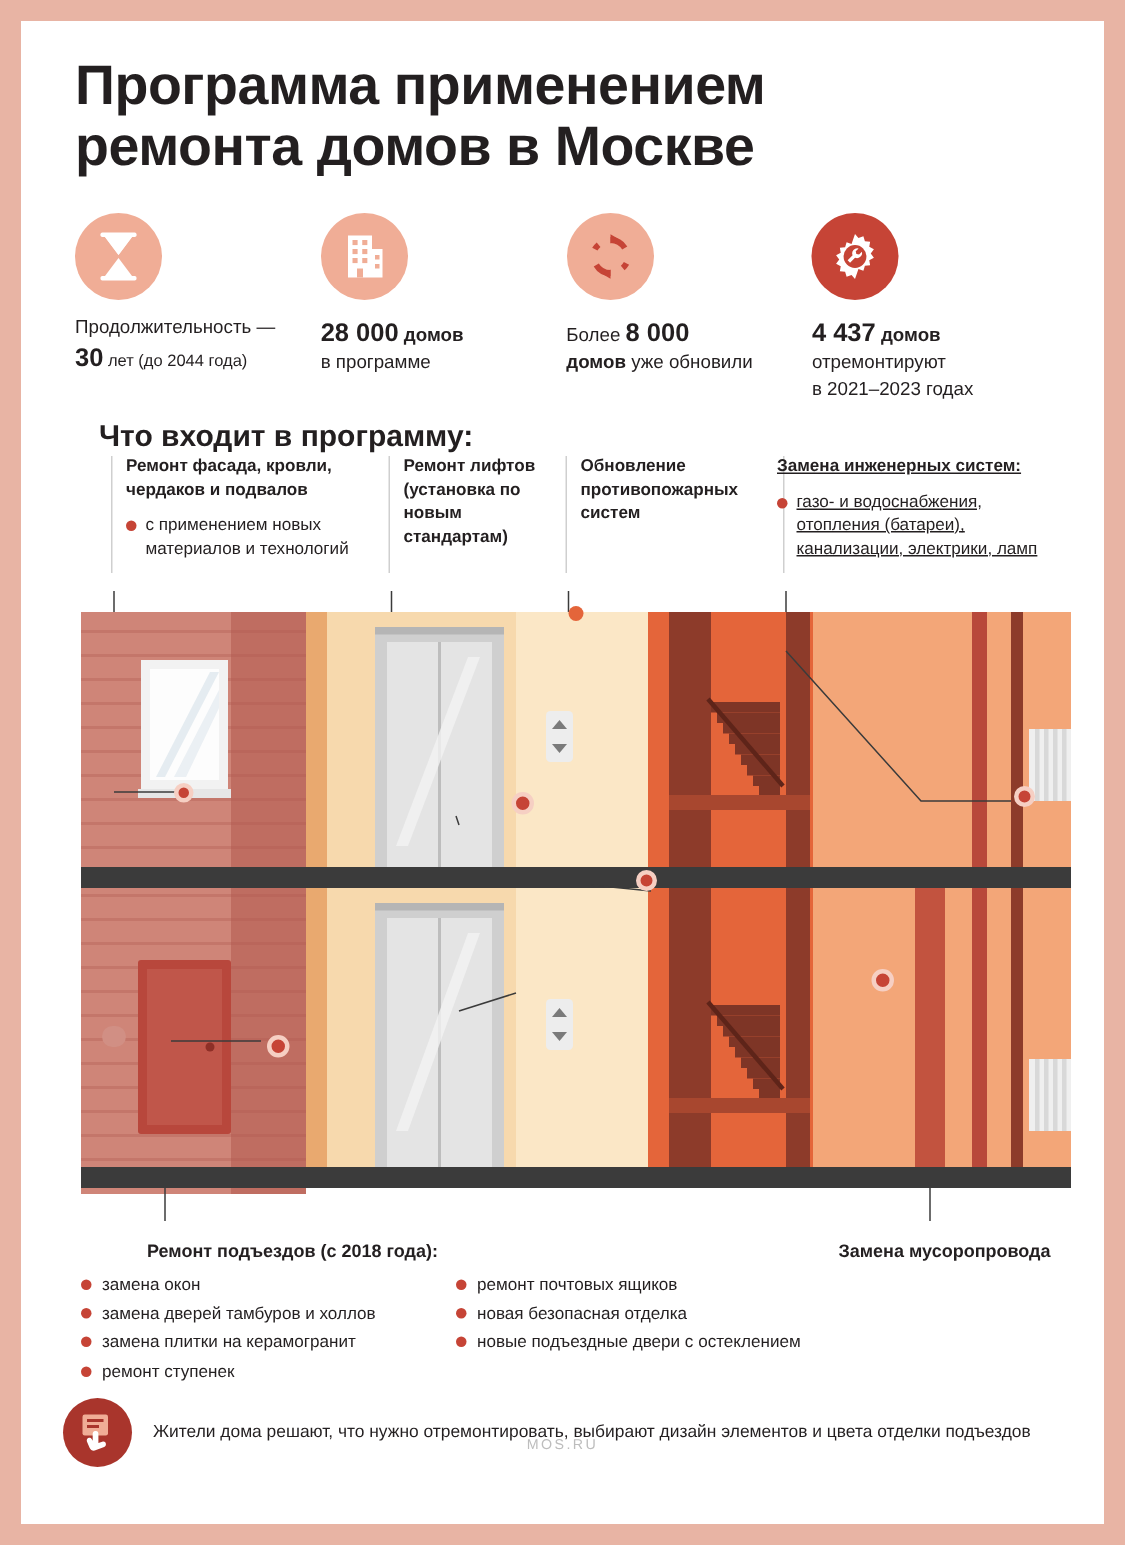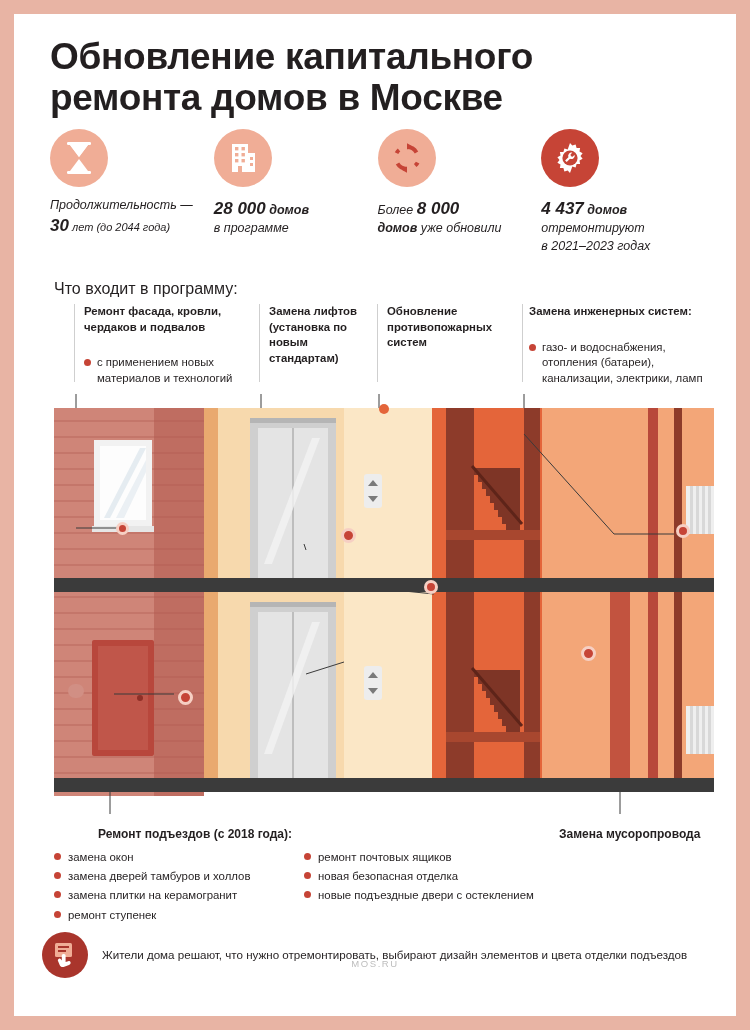--- a/index.html
+++ b/index.html
@@ -42,25 +42,24 @@
     font-weight: bold;
     color: #231f20;
     letter-spacing: -0.3px;
   }
   .title .l2 { display: block; }
 
   
   .stats {
     position: absolute;
     left: 36px;
-    top: 115px;
+    top: 128px;
     width: 655px;
     display: flex;
     justify-content: flex-end;
-    font-style: italic;
   }
   .stat {
     width: 164px;
     box-sizing: border-box;
     padding-right: 8px;
   }
   .stat .circle {
     width: 58px;
     height: 58px;
     border-radius: 50%;
@@ -84,45 +83,45 @@
     font-weight: bold;
   }
   .stat .sm { font-size: 11px; }
 
   
   .ic { display: block; }
 
   
   .section-h {
     position: absolute;
-    left: 40px;
+    left: 52px;
     top: 266px;
-    font-size: 16px;
-    font-weight: normal;
+    font-size: 20px;
+    font-weight: bold;
     color: #231f20;
   }
 
   
   .legend {
     position: absolute;
     top: 290px;
     left: 40px;
     width: 660px;
     height: 82px;
   }
   .lg {
     position: absolute;
     top: 0;
     font-size: 11.4px;
     line-height: 1.36;
     color: #231f20;
   }
   .lg .h { font-weight: bold; }
   .lg ul {
-    margin: 20px 0 0 0;
+    margin: 8px 0 0 0;
     padding: 0;
     list-style: none;
   }
   .lg li {
     position: relative;
     padding-left: 13px;
     margin-bottom: 1px;
   }
   .lg li:before {
     content: "";
@@ -130,21 +129,21 @@
     left: 0;
     top: 4px;
     width: 7px;
     height: 7px;
     border-radius: 50%;
     background: #c64436;
   }
   .lg1 { left: 30px;  width: 180px; }
   .lg2 { left: 215px; width: 105px; }
   .lg3 { left: 333px; width: 120px; }
-  .lg4 { left: 475px; width: 185px; }
+  .lg4 { left: 464px; width: 185px; text-decoration: underline; }
   .vline {
     position: absolute;
     top: 0;
     width: 1px;
     height: 78px;
     background: #cfcfcf;
   }
   .v1 { left: 20px; }
   .v2 { left: 205px; }
   .v3 { left: 323px; }
@@ -246,21 +245,21 @@
     box-sizing: content-box;
   }
 </style>
 </head>
 <body>
 
 <div class="poster">
   <div class="sheet">
 
     <div class="title">
-      <span>Обновление капитального</span>
+      <span>Программа применением</span>
       <span class="l2">ремонта домов в Москве</span>
     </div>
 
     <div class="stats">
 
       <div class="stat">
         <div class="circle">
           <svg class="ic" width="30" height="34" viewBox="0 0 30 34">
             <rect x="3" y="1" width="24" height="3" rx="1.2" fill="#fff"></rect>
             <rect x="3" y="30" width="24" height="3" rx="1.2" fill="#fff"></rect>
@@ -349,21 +348,21 @@
       <div class="vline v4"></div>
 
       <div class="lg lg1">
         <div class="h">Ремонт фасада, кровли, чердаков и подвалов</div>
         <ul>
           <li>с применением новых материалов и технологий</li>
         </ul>
       </div>
 
       <div class="lg lg2">
-        <div class="h">Замена лифтов (установка по новым стандартам)</div>
+        <div class="h">Ремонт лифтов (установка по новым стандартам)</div>
       </div>
 
       <div class="lg lg3">
         <div class="h">Обновление противопожарных систем</div>
       </div>
 
       <div class="lg lg4">
         <div class="h">Замена инженерных систем:</div>
         <ul>
           <li>газо- и водоснабжения, отопления (батареи), канализации, электрики, ламп</li>

